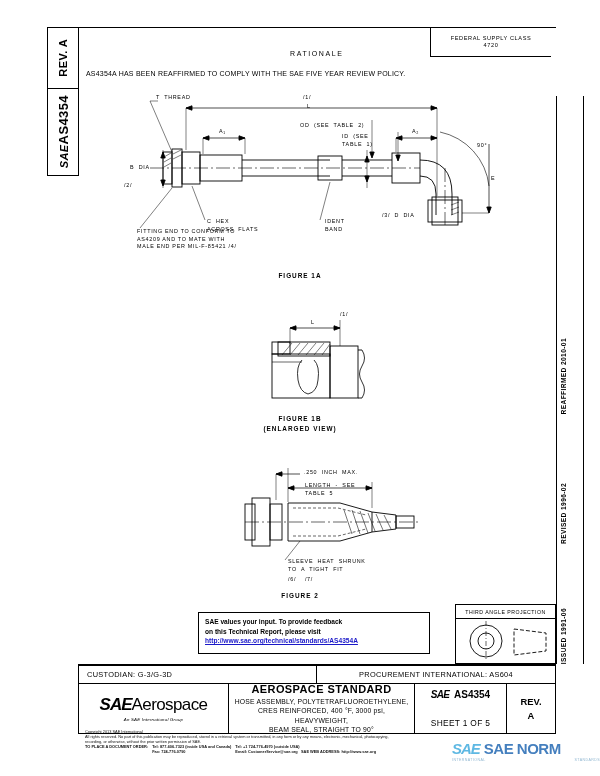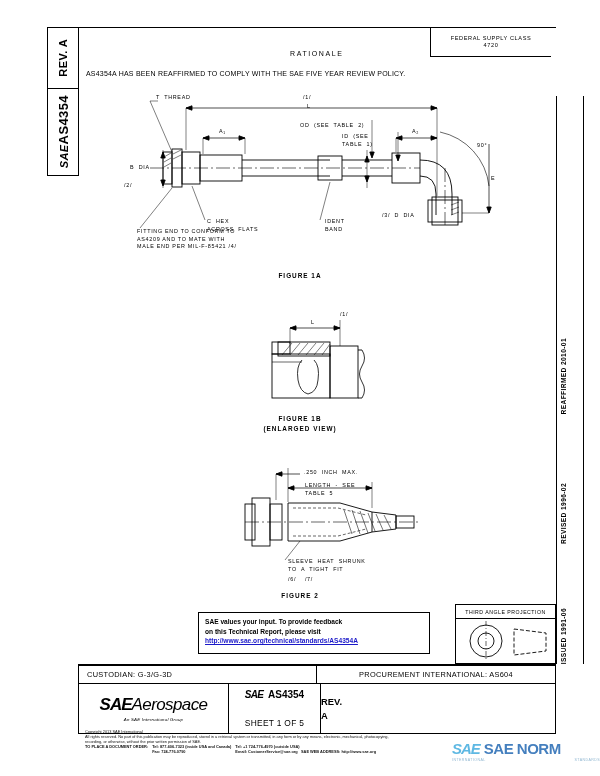--- a/index.html
+++ b/index.html
@@ -91,32 +91,32 @@
   #tb-row1{display:flex;height:18px;border-bottom:1.2px solid #000;}
   #tb-custodian{width:50%;border-right:1.2px solid #000;box-sizing:border-box;
     display:flex;align-items:center;padding-left:8px;font-size:7.4px;letter-spacing:.3px;}
   #tb-proc{width:50%;display:flex;align-items:center;justify-content:center;
     font-size:7.4px;letter-spacing:.3px;}
   #tb-row2{display:flex;height:49px;}
   #tb-logo{width:150px;border-right:1.2px solid #000;box-sizing:border-box;
     display:flex;flex-direction:column;align-items:center;justify-content:center;}
   .logo-line{display:flex;align-items:baseline;}
   .logo-sae{font-weight:bold;font-style:italic;font-size:17px;letter-spacing:-1px;}
-  .logo-aero{font-style:italic;font-size:17px;letter-spacing:-.6px;}
+  .logo-aero{font-size:17px;letter-spacing:-.6px;}
   .logo-sub{font-size:4.4px;font-style:italic;margin-top:2px;letter-spacing:.2px;}
   #tb-title{flex:1;border-right:1.2px solid #000;box-sizing:border-box;
     display:flex;flex-direction:column;align-items:center;justify-content:center;padding:2px 2px;}
   #tb-title .t1{font-size:11px;font-weight:bold;letter-spacing:.4px;margin-bottom:2px;}
   #tb-title .t2{font-size:6.8px;line-height:9.4px;text-align:center;letter-spacing:.2px;}
   #tb-num{width:92px;border-right:1.2px solid #000;box-sizing:border-box;
     display:flex;flex-direction:column;align-items:center;justify-content:center;}
   #tb-num .n1{font-size:10px;font-weight:bold;display:flex;align-items:center;gap:5px;}
   #tb-num .n1 .m{font-style:italic;letter-spacing:-.8px;}
   #tb-num .n2{font-size:8.4px;margin-top:18px;letter-spacing:.3px;}
-  #tb-rev{width:48px;display:flex;flex-direction:column;align-items:flex-start;justify-content:center;
+  #tb-rev{width:48px;display:flex;flex-direction:column;align-items:center;justify-content:center;
     font-size:9.4px;font-weight:bold;line-height:14px;}
 
   
   #copy{position:absolute;left:85px;top:729px;width:420px;font-size:3.9px;line-height:5.1px;color:#111;}
   #copy .bold{font-weight:bold;}
   #copy table{border-collapse:collapse;font-size:3.9px;}
   #copy td{padding:0 4px 0 0;vertical-align:top;white-space:nowrap;}
 
   
   #wm{position:absolute;left:452px;top:740px;width:148px;height:34px;opacity:.82;}
@@ -371,20 +371,26 @@
       <div id="tb-proc">PROCUREMENT INTERNATIONAL: AS604</div>
     </div>
     <div id="tb-row2">
       <div id="tb-logo">
         <div class="logo-line">
           <span class="logo-sae">SAE</span>
           <span class="logo-aero">Aerospace</span>
         </div>
         <div class="logo-sub">An SAE International Group</div>
       </div>
+      <div id="tb-title">
+        <div class="t1">AEROSPACE STANDARD</div>
+        <div class="t2">HOSE ASSEMBLY, POLYTETRAFLUOROETHYLENE,</div>
+        <div class="t2">CRES REINFORCED, 400 °F, 3000 psi, HEAVYWEIGHT,</div>
+        <div class="t2">BEAM SEAL, STRAIGHT TO 90°</div>
+      </div>
       <div id="tb-num">
         <div class="n1">
           <span class="m">SAE</span>
           <span>AS4354</span>
         </div>
         <div class="n2">SHEET 1 OF 5</div>
       </div>
       <div id="tb-rev">
         <span>REV.</span>
         <span>A</span>

